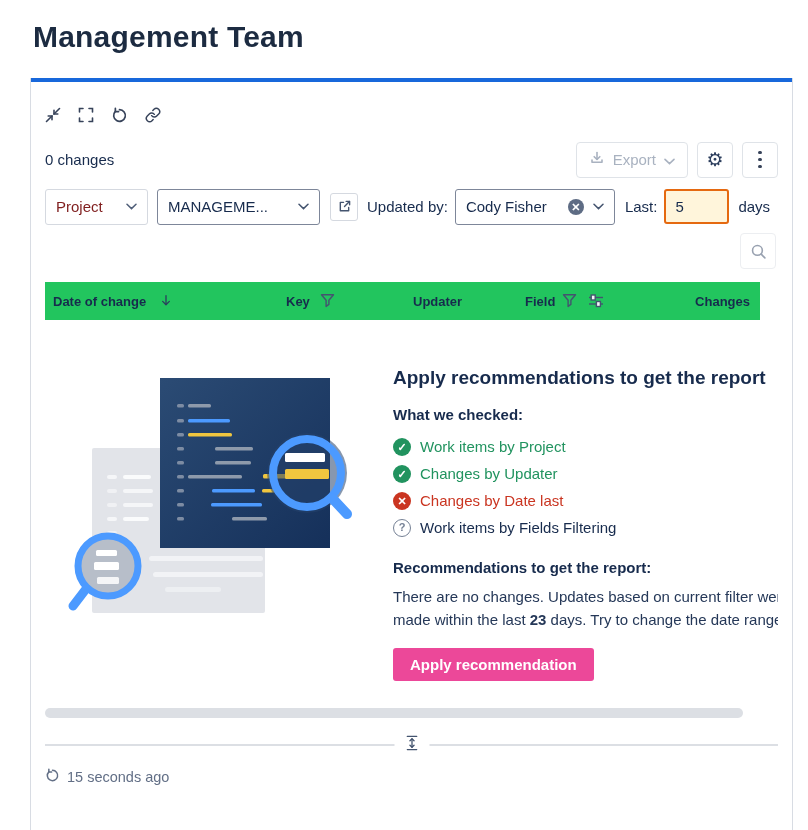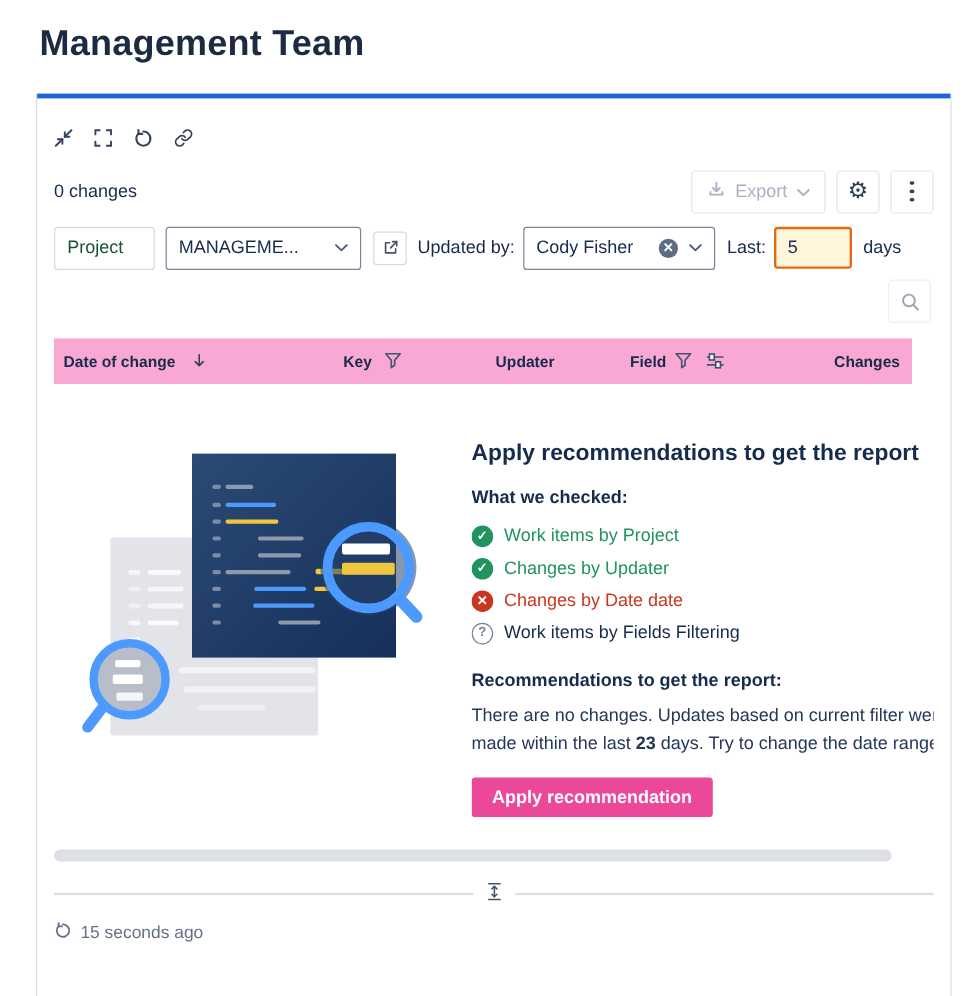--- a/index.html
+++ b/index.html
@@ -20,34 +20,34 @@
   .changes-count { font-size:15px; color:#172B4D; }
   .toolbar-right { display:flex; align-items:center; gap:9px; }
   .btn { display:flex; align-items:center; justify-content:center; background:#fff; border:1px solid #DFE3E8; border-radius:4px; height:36px; cursor:pointer; }
   .export-btn { gap:8px; padding:0 12px; color:#A9B2C0; font-size:15px; }
   .icon-btn { width:36px; }
   .kebab { display:flex; flex-direction:column; gap:3.5px; }
   .kebab i { width:3.5px; height:3.5px; border-radius:50%; background:#37435A; }
 
   .filters { display:flex; align-items:center; margin-top:10px; height:37px; font-size:15px; }
   .select { display:flex; align-items:center; justify-content:space-between; height:36px; border-radius:3px; background:#fff; padding:0 10px; cursor:pointer; }
-  .select-light { border:1px solid #D5D9E0; color:#14532d; width:84px; margin-right:9px;gap:17px; }
+  .select-light { border:1px solid #D5D9E0; color:#7f1d1d; width:103px; margin-right:9px;gap:17px; }
   .select-dark { border:1px solid #7D8699; color:#172B4D; width:163px; margin-right:10px; }
   .ext-btn { width:28px; height:28px; border:1px solid #D5D9E0; border-radius:3px; display:flex; align-items:center; justify-content:center; margin-right:9px; background:#fff; cursor:pointer; }
   .flabel { color:#172B4D; margin-right:7px; white-space:nowrap; }
   .combo { display:flex; align-items:center; height:36px; border:1px solid #7D8699; border-radius:3px; padding:0 10px; width:160px; margin-right:10px; justify-content:space-between; cursor:pointer; }
   .combo-value { color:#172B4D; }
   .clear-x { width:16px; height:16px; border-radius:50%; background:#5E6C84; color:#fff; font-size:11px; line-height:16px; text-align:center; font-weight:700; margin-left:8px; cursor:pointer; }
   .combo-right { display:flex; align-items:center; gap:9px; }
   .days-input { width:65px; height:35px; border:2px solid #E56910; border-radius:3px; background:#FFF5DB; font-size:15px; color:#172B4D; padding:0 9px; font-family:"Liberation Sans",sans-serif; margin-right:9px; outline:none; }
 
   .search-row { display:flex; justify-content:flex-end; margin-top:8px; height:37px; padding-right:2px; }
   .search-btn { width:36px; height:36px; border:1px solid #ECEEF1; border-radius:4px; background:#fff; display:flex; align-items:center; justify-content:center; cursor:pointer; }
 
-  .thead { position:relative; margin-top:12px; height:38px; background:#f9a8d4; width:calc(100% - 18px); font-size:13px; font-weight:700; color:#172B4D; }
+  .thead { position:relative; margin-top:12px; height:38px; background:#22c55e; width:calc(100% - 18px); font-size:13px; font-weight:700; color:#172B4D; }
   .thead span.col { position:absolute; top:12px; white-space:nowrap; }
   .thead .ic { position:absolute; top:11px; }
   .c1 { left:8px; } .c1-arrow { left:114px; top:11px; position:absolute; }
   .c2 { left:241px; } .ic-keyfilter { left:275px; }
   .c3 { left:368px; }
   .c4 { left:480px; } .ic-fieldfilter { left:517px; } .ic-fieldcfg { left:543px; }
   .c5 { right:10px; }
 
   .empty { display:flex; margin-top:41px; }
   .illus { width:348px; flex:0 0 348px; padding:14px 0 0 16px; }
@@ -291,21 +291,21 @@
             <li>
               <span class="ck ck-ok">✓</span>
               <span class="t-ok">Work items by Project</span>
             </li>
             <li>
               <span class="ck ck-ok">✓</span>
               <span class="t-ok">Changes by Updater</span>
             </li>
             <li>
               <span class="ck ck-err">✕</span>
-              <span class="t-err">Changes by Date date</span>
+              <span class="t-err">Changes by Date last</span>
             </li>
             <li>
               <span class="ck ck-q">?</span>
               <span class="t-neutral">Work items by Fields Filtering</span>
             </li>
           </ul>
           <div class="rec-title">Recommendations to get the report:</div>
           <div class="rec-line">There are no changes. Updates based on current filter were</div>
           <div class="rec-line"><span>made within the last </span><b>23</b><span> days. Try to change the date range.</span></div>
           <button class="apply-btn">Apply recommendation</button>

